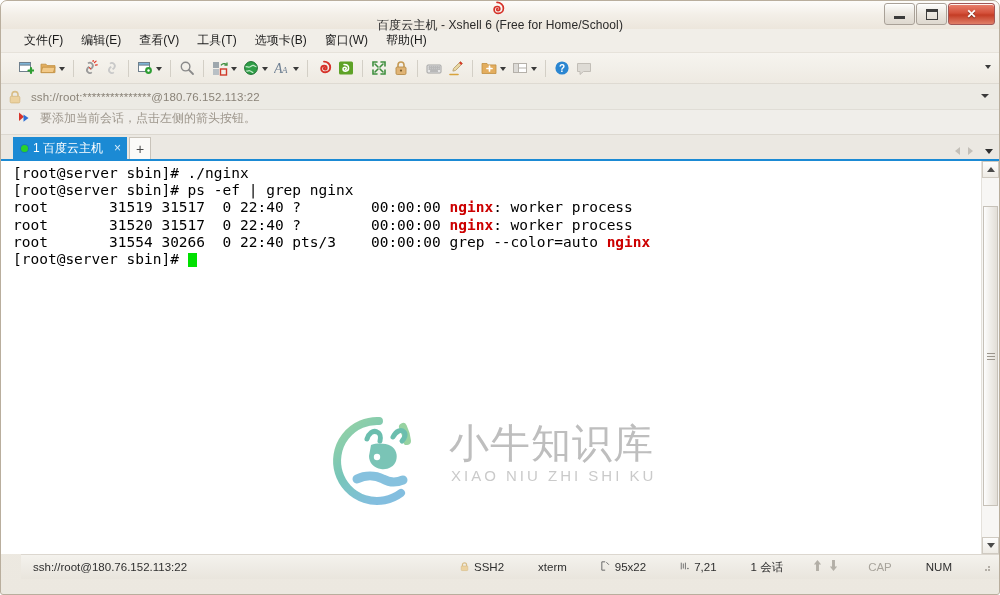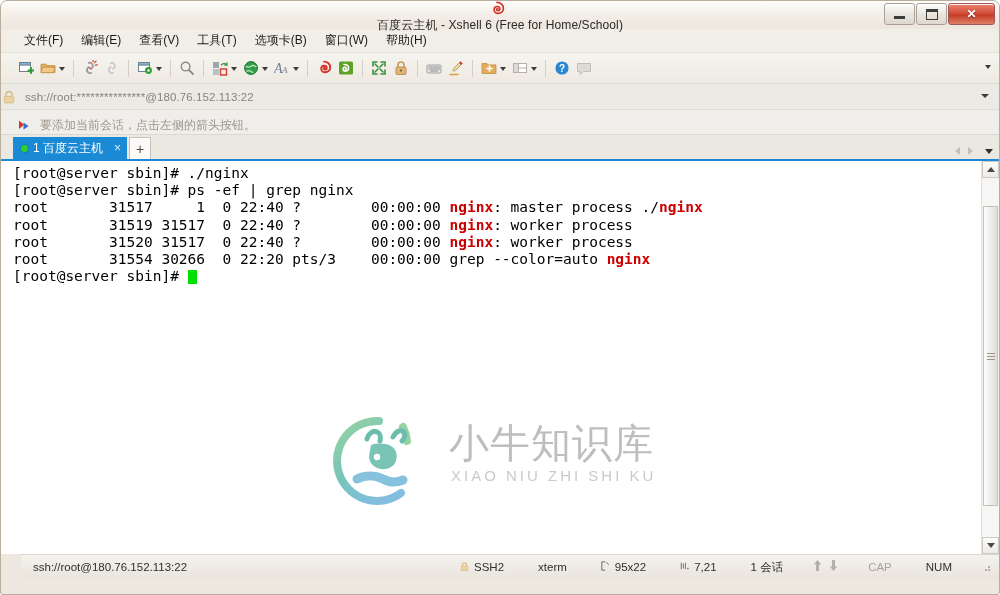--- a/index.html
+++ b/index.html
@@ -106,42 +106,42 @@
   .tb-overflow {
     position:absolute; right:8px; top:10px;
   }
   .icon { width:16px; height:16px; display:block; }
 
   
   .addressbar {
     height: 25px;
     background: #eceae4;
     display:flex; align-items:center;
-    padding-left: 0;
+    padding-left: 6px;
     border-bottom: 1px solid #e0ddd6;
     position: relative;
   }
   .addr-lock { margin-right: 8px; display:flex; }
   .addr-text {
     font-size: 11.5px; color: #8a8378;
     white-space: nowrap; letter-spacing: .1px;
   }
   .addr-caret {
     position:absolute; right:10px; top:10px;
     width:0;height:0;
     border-left:4px solid transparent;
     border-right:4px solid transparent;
     border-top:4.5px solid #3a3a3a;
   }
 
   
   .hintbar {
     height: 24px;
     background: #f0eeea;
-    display:flex; align-items:flex-end;
+    display:flex; align-items:flex-start;
     padding-left: 16px;
     border-bottom: 1px solid #dcd8d0;
   }
   .hint-text {
     font-size: 12px; color: #9d968c;
     margin-left: 7px; white-space: nowrap;
   }
 
   
   .tabbar {
@@ -582,24 +582,23 @@
             <circle cx="46" cy="48" r="3.2" fill="#fff"></circle>
             <path d="M26 70c8-4 18-4 26 0 7 4 13 4 20 1" fill="none" stroke="#7cbcdc" stroke-width="9" stroke-linecap="round"></path>
           </g>
           <text x="118" y="48" font-family="Liberation Sans, sans-serif" font-size="40" fill="#b9b9b9" letter-spacing="1">小牛知识库</text>
           <text x="120" y="72" font-family="Liberation Sans, sans-serif" font-size="15" fill="#c6c6c6" letter-spacing="3">XIAO NIU ZHI SHI KU</text>
         </svg>
       </div>
 
     <div class="term-line"><span>[root@server sbin]# ./nginx</span></div>
         <div class="term-line"><span>[root@server sbin]# ps -ef | grep nginx</span></div>
-        <div class="term-line"><span>root       31517     1  0 22:40 ?        00:00:00 </span><span class="hl">nginx</span><span>: master process ./</span><span class="hl">nginx</span></div>
         <div class="term-line"><span>root       31519 31517  0 22:40 ?        00:00:00 </span><span class="hl">nginx</span><span>: worker process</span></div>
         <div class="term-line"><span>root       31520 31517  0 22:40 ?        00:00:00 </span><span class="hl">nginx</span><span>: worker process</span></div>
-        <div class="term-line"><span>root       31554 30266  0 22:20 pts/3    00:00:00 grep --color=auto </span><span class="hl">nginx</span></div>
+        <div class="term-line"><span>root       31554 30266  0 22:40 pts/3    00:00:00 grep --color=auto </span><span class="hl">nginx</span></div>
         <div class="term-line"><span>[root@server sbin]# </span><span class="cursor"></span></div>
       </div>
 
     <div class="vscroll">
       <div class="sb-btn">
         <i class="sb-up"></i>
       </div>
       <div class="sb-track">
         <div class="sb-thumb">
           <span class="sb-grip">

